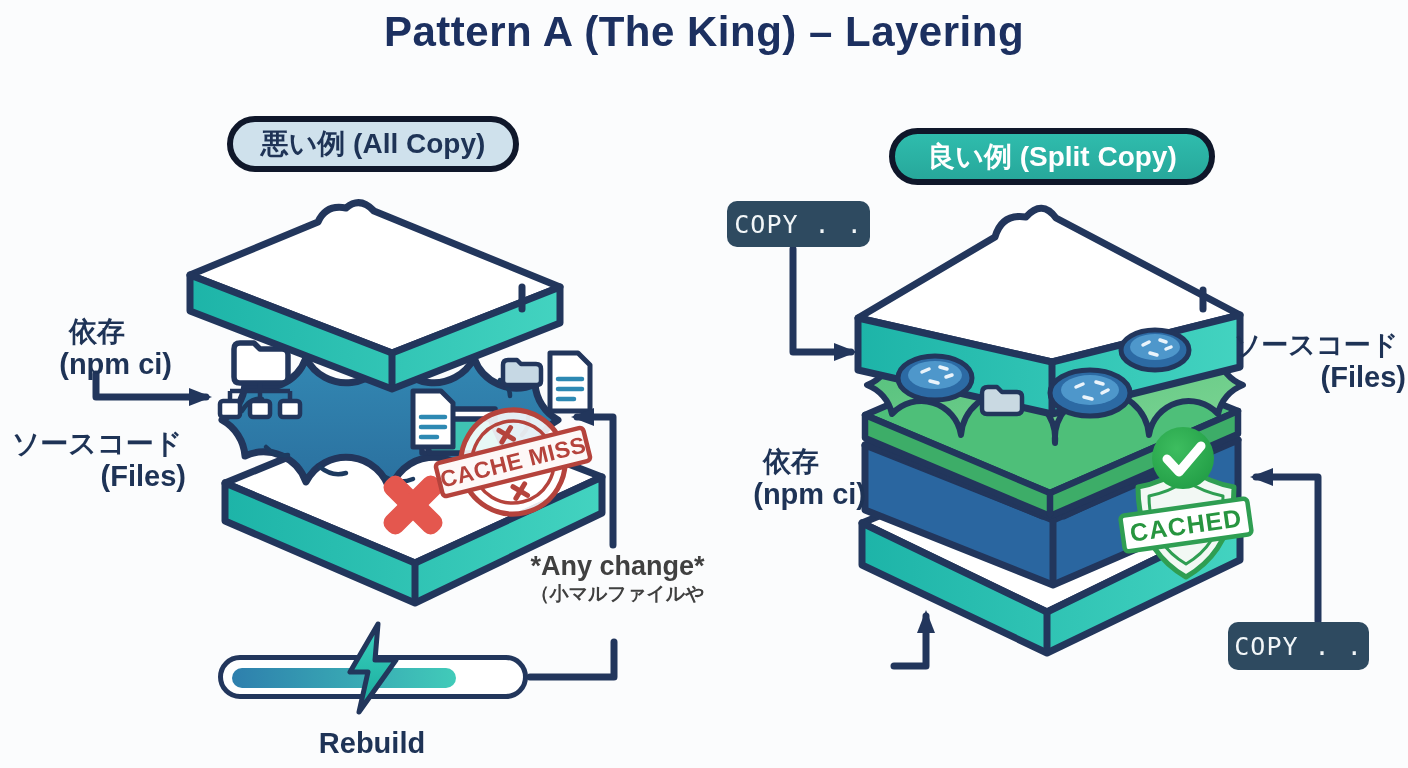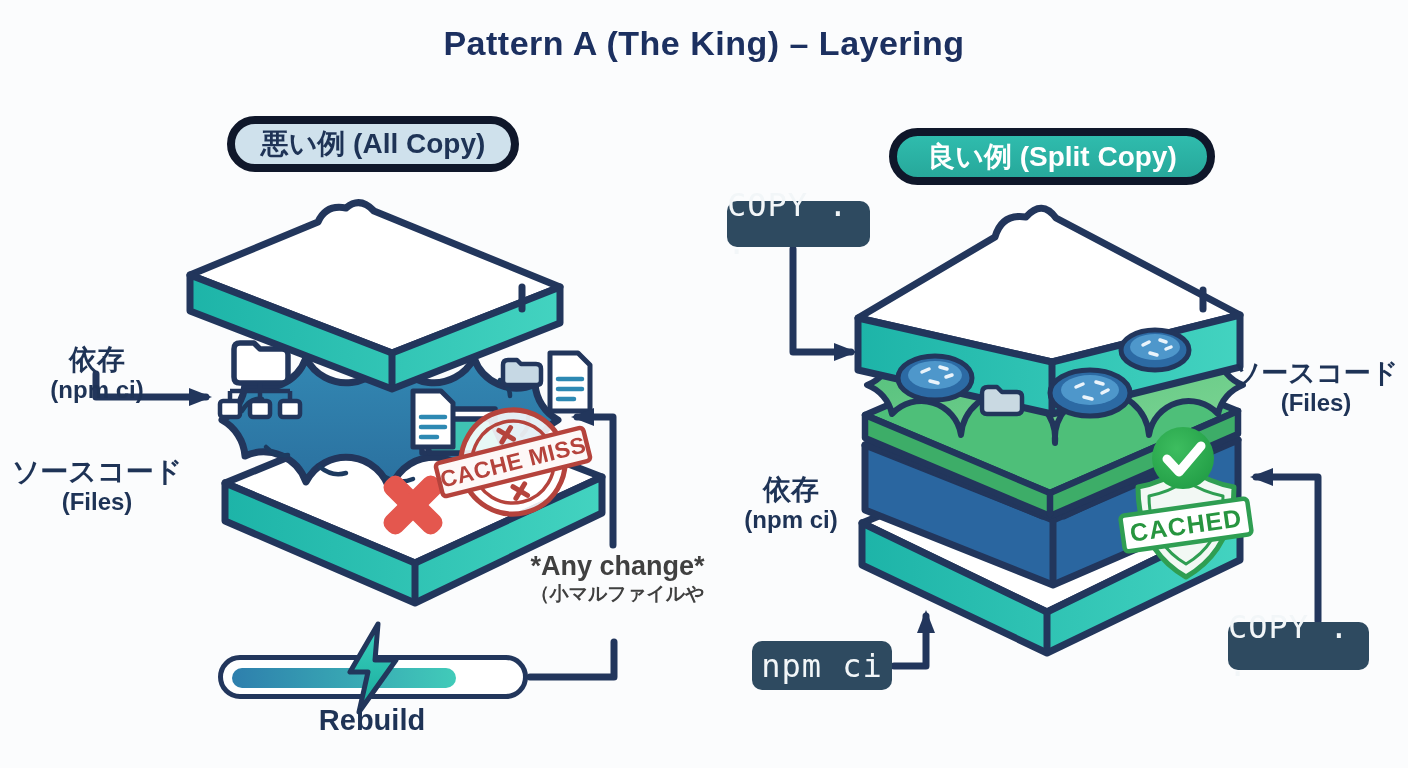--- a/index.html
+++ b/index.html
@@ -3,43 +3,43 @@
 <meta charset="utf-8">
 <style>
   html,body{margin:0;padding:0;background:#e8eaed;}
   .canvas{
     position:relative;width:1408px;height:768px;overflow:hidden;
     background:#fbfcfd;font-family:"Liberation Sans","DejaVu Sans",sans-serif;
     color:#1e3356;
   }
   .abs{position:absolute;}
   .page-title{
-    top:24px;left:0;width:1408px;text-align:center;
-    font-size:34px;font-weight:800;color:#1c3060;letter-spacing:.5px;
+    top:8px;left:0;width:1408px;text-align:center;
+    font-size:42px;font-weight:800;color:#1c3060;letter-spacing:.5px;
   }
   .badge{
     display:flex;align-items:center;justify-content:center;
-    border:8px solid #0f172a;border-radius:32px;
+    border:6px solid #0f172a;border-radius:32px;
     font-size:28px;font-weight:700;box-sizing:border-box;
   }
   .badge-bad{left:227px;top:116px;width:292px;height:56px;background:#cfe1ec;color:#1e3356;}
   .badge-good{left:889px;top:116px;width:326px;height:57px;background:linear-gradient(#2fbcad,#27a89b);color:#ffffff;margin-top:12px;}
   .jp-label{text-align:center;font-weight:700;line-height:1.15;}
-  .jp-label .jp{font-size:28px;margin-top:28px;}
-  .jp-label .en{font-size:24px;}
+  .jp-label .jp{font-size:28px;}
+  .jp-label .en{font-size:29px;text-align:right;}
   .codebox{
     display:flex;align-items:center;justify-content:center;
     background:#2e4a60;color:#f2f6f8;border-radius:10px;
     font-family:"DejaVu Sans Mono","Liberation Mono",monospace;
-    font-size:32px;letter-spacing:1px;box-sizing:border-box;
+    font-size:25px;letter-spacing:1px;box-sizing:border-box;
   }
   .anychange{left:500px;top:551px;width:235px;text-align:center;color:#404040;}
   .anychange .t{font-size:27px;font-weight:800;}
   .anychange .s{font-size:19px;font-weight:700;line-height:1.3;}
-  .rebuild{left:272px;top:704px;width:200px;text-align:center;font-size:29px;font-weight:800;}
+  .rebuild{left:272px;top:727px;width:200px;text-align:center;font-size:29px;font-weight:800;}
   .pbar{
     left:218px;top:655px;width:310px;height:44px;box-sizing:border-box;
     border:5px solid #22365c;border-radius:24px;background:#ffffff;
   }
   .pbar-fill{
     position:absolute;left:9px;top:8px;width:224px;height:20px;border-radius:11px;
     background:linear-gradient(90deg,#2e7fad,#41cbb9);
   }
   svg{display:block;}
 </style>
@@ -293,17 +293,16 @@
   <div class="abs jp-label" style="left:1226px;top:330px;width:180px;">
     <div class="jp" style="font-size:27px;">ソースコード</div>
     <div class="en">(Files)</div>
   </div>
 
   <div class="abs jp-label" style="left:716px;top:446px;width:150px;">
     <div class="jp">依存</div>
     <div class="en">(npm ci)</div>
   </div>
 
-  <div class="abs codebox" style="left:752px;top:641px;width:140px;height:49px;">npm ci</div>
 
   <div class="abs codebox" style="left:1228px;top:622px;width:141px;height:48px;">COPY . .</div>
 
 </div>
 
 </body></html>

